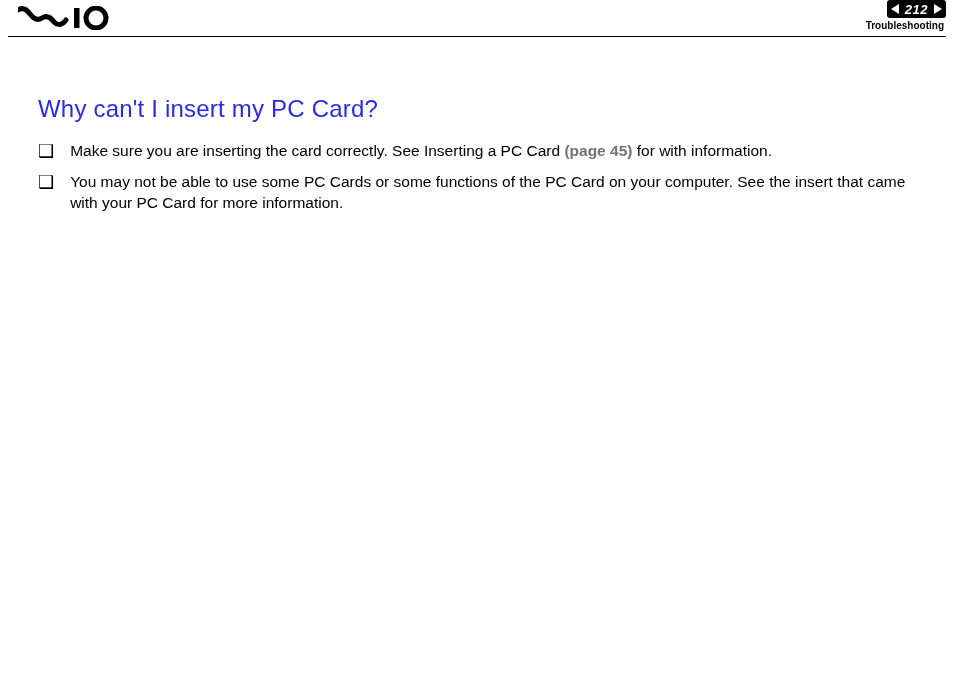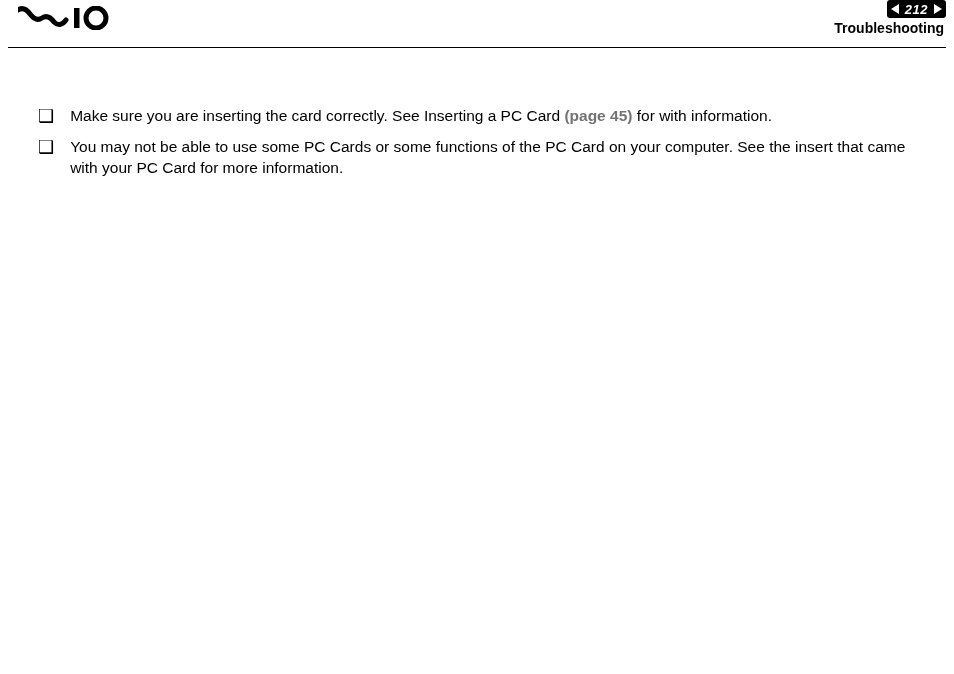--- a/index.html
+++ b/index.html
@@ -6,21 +6,21 @@
   body {
     font-family: Arial, Helvetica, sans-serif;
     width: 954px;
     height: 674px;
     background: #fff;
     position: relative;
     overflow: hidden;
   }
   .header {
     position: relative;
-    height: 48px;
+    height: 37px;
     border-bottom: 1px solid #000;
     margin: 0 8px;
   }
   .logo {
     position: absolute;
     left: 10px;
     top: 6px;
   }
   .logo svg { display: block; }
   .nav-block {
@@ -48,21 +48,21 @@
     border-bottom: 5px solid transparent;
     cursor: pointer;
   }
   .page-nav .arrow-left { border-right: 8px solid #fff; margin-right: 4px; }
   .page-nav .arrow-right { border-left: 8px solid #fff; margin-left: 4px; }
   .page-num {
     letter-spacing: 0.5px;
     padding: 0 2px;
   }
   .section-title {
-    font-size: 14px;
+    font-size: 10px;
     font-weight: bold;
     color: #000;
     margin-top: 2px;
     margin-right: 2px;
   }
   .content {
     padding: 58px 38px 0 38px;
   }
   .heading {
     font-size: 24px;
@@ -108,20 +108,21 @@
     <div class="page-nav">
       <span class="arrow arrow-left"></span>
       <span class="page-num">212</span>
       <span class="arrow arrow-right"></span>
     </div>
     <div class="section-title">Troubleshooting</div>
   </div>
 </div>
 
 <div class="content">
+  <h1 class="heading">Why can't I insert my PC Card?</h1>
   <ul class="bullet-list">
     <li class="bullet-item">
       <span class="bullet-marker">❑</span>
       <span class="bullet-text"><span>Make sure you are inserting the card correctly. See </span><span class="bold">Inserting a PC Card </span><span class="link">(page 45)</span><span> for with information.</span></span>
     </li>
     <li class="bullet-item">
       <span class="bullet-marker">❑</span>
       <span class="bullet-text"><span>You may not be able to use some PC Cards or some functions of the PC Card on your computer. See the insert that came with your PC Card for more information.</span><span class="bold"></span><span class="link"></span><span></span></span>
     </li>
   </ul>

